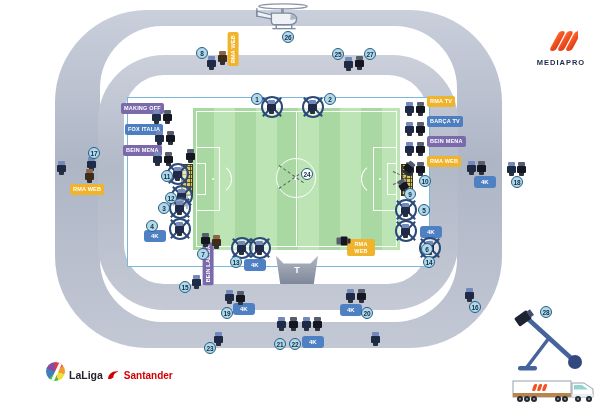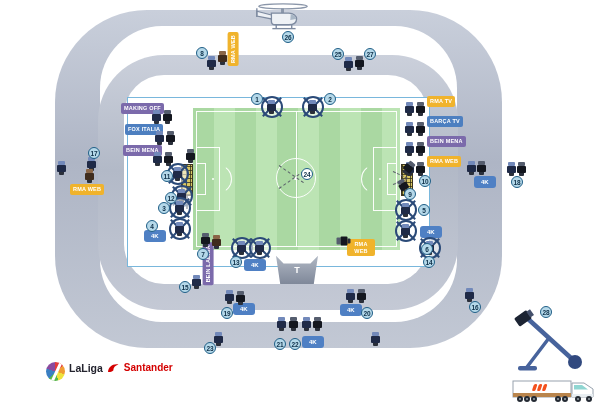--- a/index.html
+++ b/index.html
@@ -64,21 +64,21 @@
   .ringcam:after{transform:rotate(-45deg);}
   .ringcam .cam{left:4px;top:2px;}
   .badge{position:absolute;width:12px;height:12px;border-radius:50%;background:#b5d8e9;
     border:1.5px solid #1f5e86;color:#0c2e47;font-size:6.5px;font-weight:bold;
     display:flex;align-items:center;justify-content:center;box-sizing:border-box;z-index:8;}
   .badge.w{background:#fff;}
   .dash{position:absolute;border-top:1.5px dashed #5a5f6a;transform-origin:left center;z-index:4;}
   
   .mediapro{position:absolute;left:528px;top:30px;width:66px;text-align:center;}
   .mediapro .mp-text{font-size:7.5px;font-weight:bold;color:#1b2a4a;letter-spacing:1px;margin-top:2px;}
-  .laliga{position:absolute;left:26px;top:362px;display:flex;align-items:flex-start;gap:4px;padding-left:20px;}
+  .laliga{position:absolute;left:26px;top:362px;display:flex;align-items:flex-end;gap:4px;padding-left:20px;}
   .ll-icon{width:19px;height:19px;border-radius:50%;position:relative;overflow:hidden;
     background:conic-gradient(#e23b3b 0 15%,#f09c32 15% 30%,#efe23c 30% 45%,#58b54a 45% 62%,#3a7fc2 62% 80%,#8a4a9e 80% 100%);}
   .ll-icon:after{content:"";position:absolute;left:45%;top:-2px;width:2.5px;height:24px;background:#fff;transform:rotate(25deg);}
   .ll-text{font-size:10.5px;font-weight:bold;color:#23232e;}
   .st-text{font-size:10px;font-weight:600;color:#d40000;}
   .heli{position:absolute;left:252px;top:0px;}
   .crane{position:absolute;left:503px;top:298px;}
   .truck{position:absolute;left:512px;top:378px;}
 </style>
 </head>
@@ -165,20 +165,36 @@
       <circle cx="8" cy="21" r="1"></circle>
         <circle cx="15" cy="21" r="1"></circle>
         <circle cx="22" cy="21" r="1"></circle>
       <circle cx="46" cy="21" r="1"></circle>
         <circle cx="53" cy="21" r="1"></circle>
       <circle cx="66" cy="21" r="1"></circle>
         <circle cx="77" cy="21" r="1"></circle>
     </g>
   </svg>
 
+  <div class="mediapro">
+    <svg width="34" height="22" viewBox="0 0 34 22">
+      <defs>
+        <linearGradient id="og" x1="0" y1="0" x2="1" y2="1">
+          <stop offset="0" stop-color="#ff6a2a"></stop>
+            <stop offset="1" stop-color="#e03616"></stop>
+        </linearGradient>
+      </defs>
+      <g transform="skewX(-28) translate(10,0)" fill="url(#og)">
+        <rect x="6" y="1" width="6.5" height="20" rx="3.2"></rect>
+        <rect x="14" y="1" width="6.5" height="20" rx="3.2"></rect>
+        <rect x="22" y="1" width="6.5" height="20" rx="3.2"></rect>
+      </g>
+    </svg>
+    <div class="mp-text">MEDIAPRO</div>
+  </div>
 
   <div class="laliga">
     <div class="ll-icon"></div>
     <div class="ll-text">LaLiga</div>
     <svg width="13" height="12" viewBox="0 0 13 12">
       <path d="M1 10 C1.5 5 5.5 1.5 11.5 2.5 C8 3.5 6.3 5.5 6.3 8.6 C4.5 10 2.5 10.3 1 10 Z" fill="#d40000"></path>
     </svg>
     <div class="st-text">Santander</div>
   </div>
 

